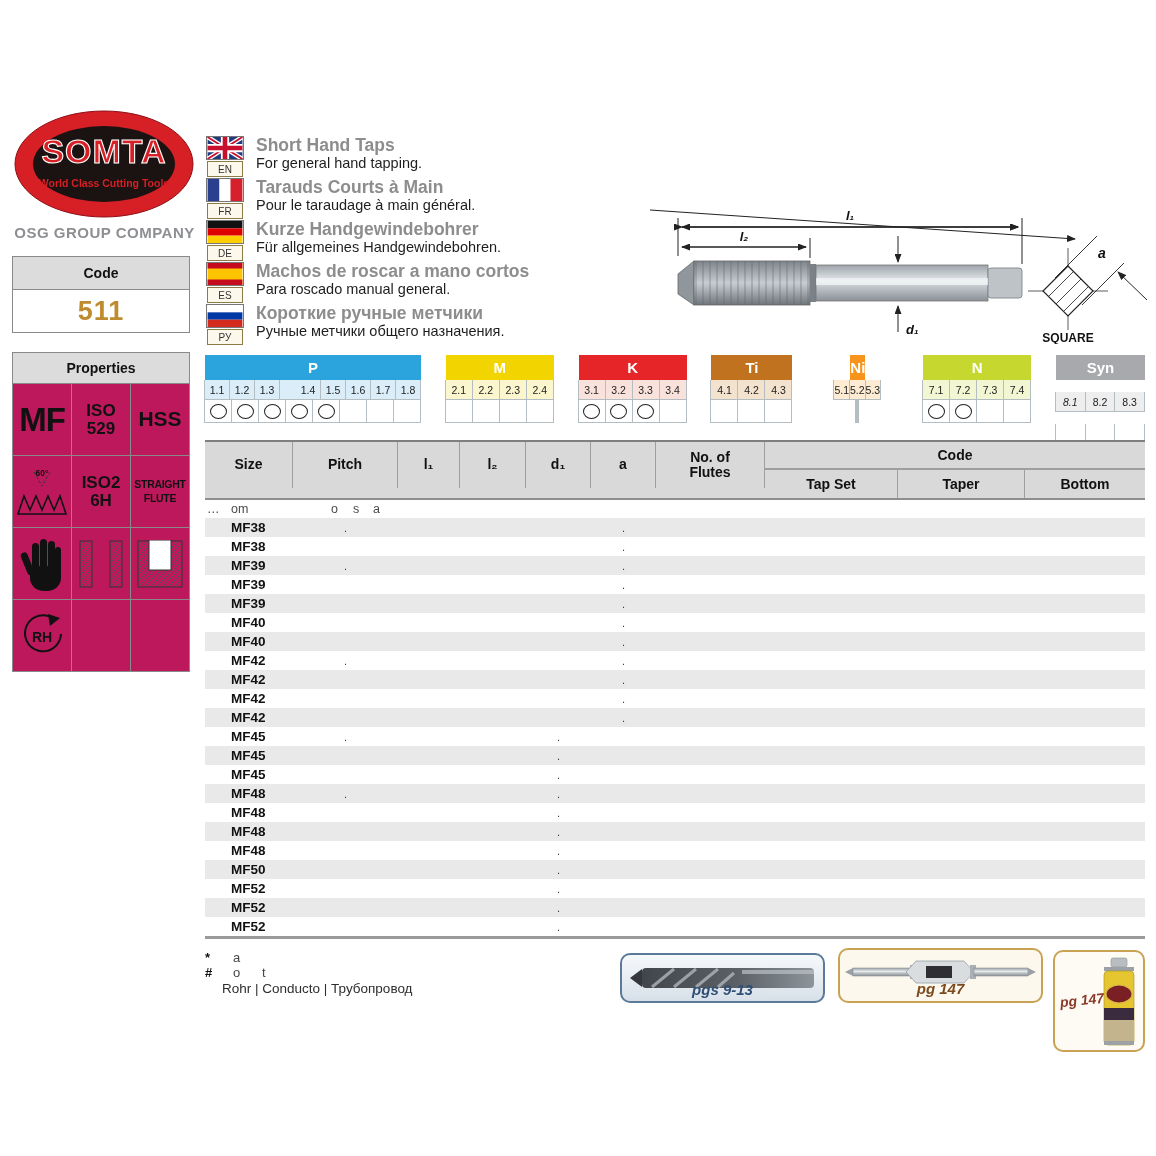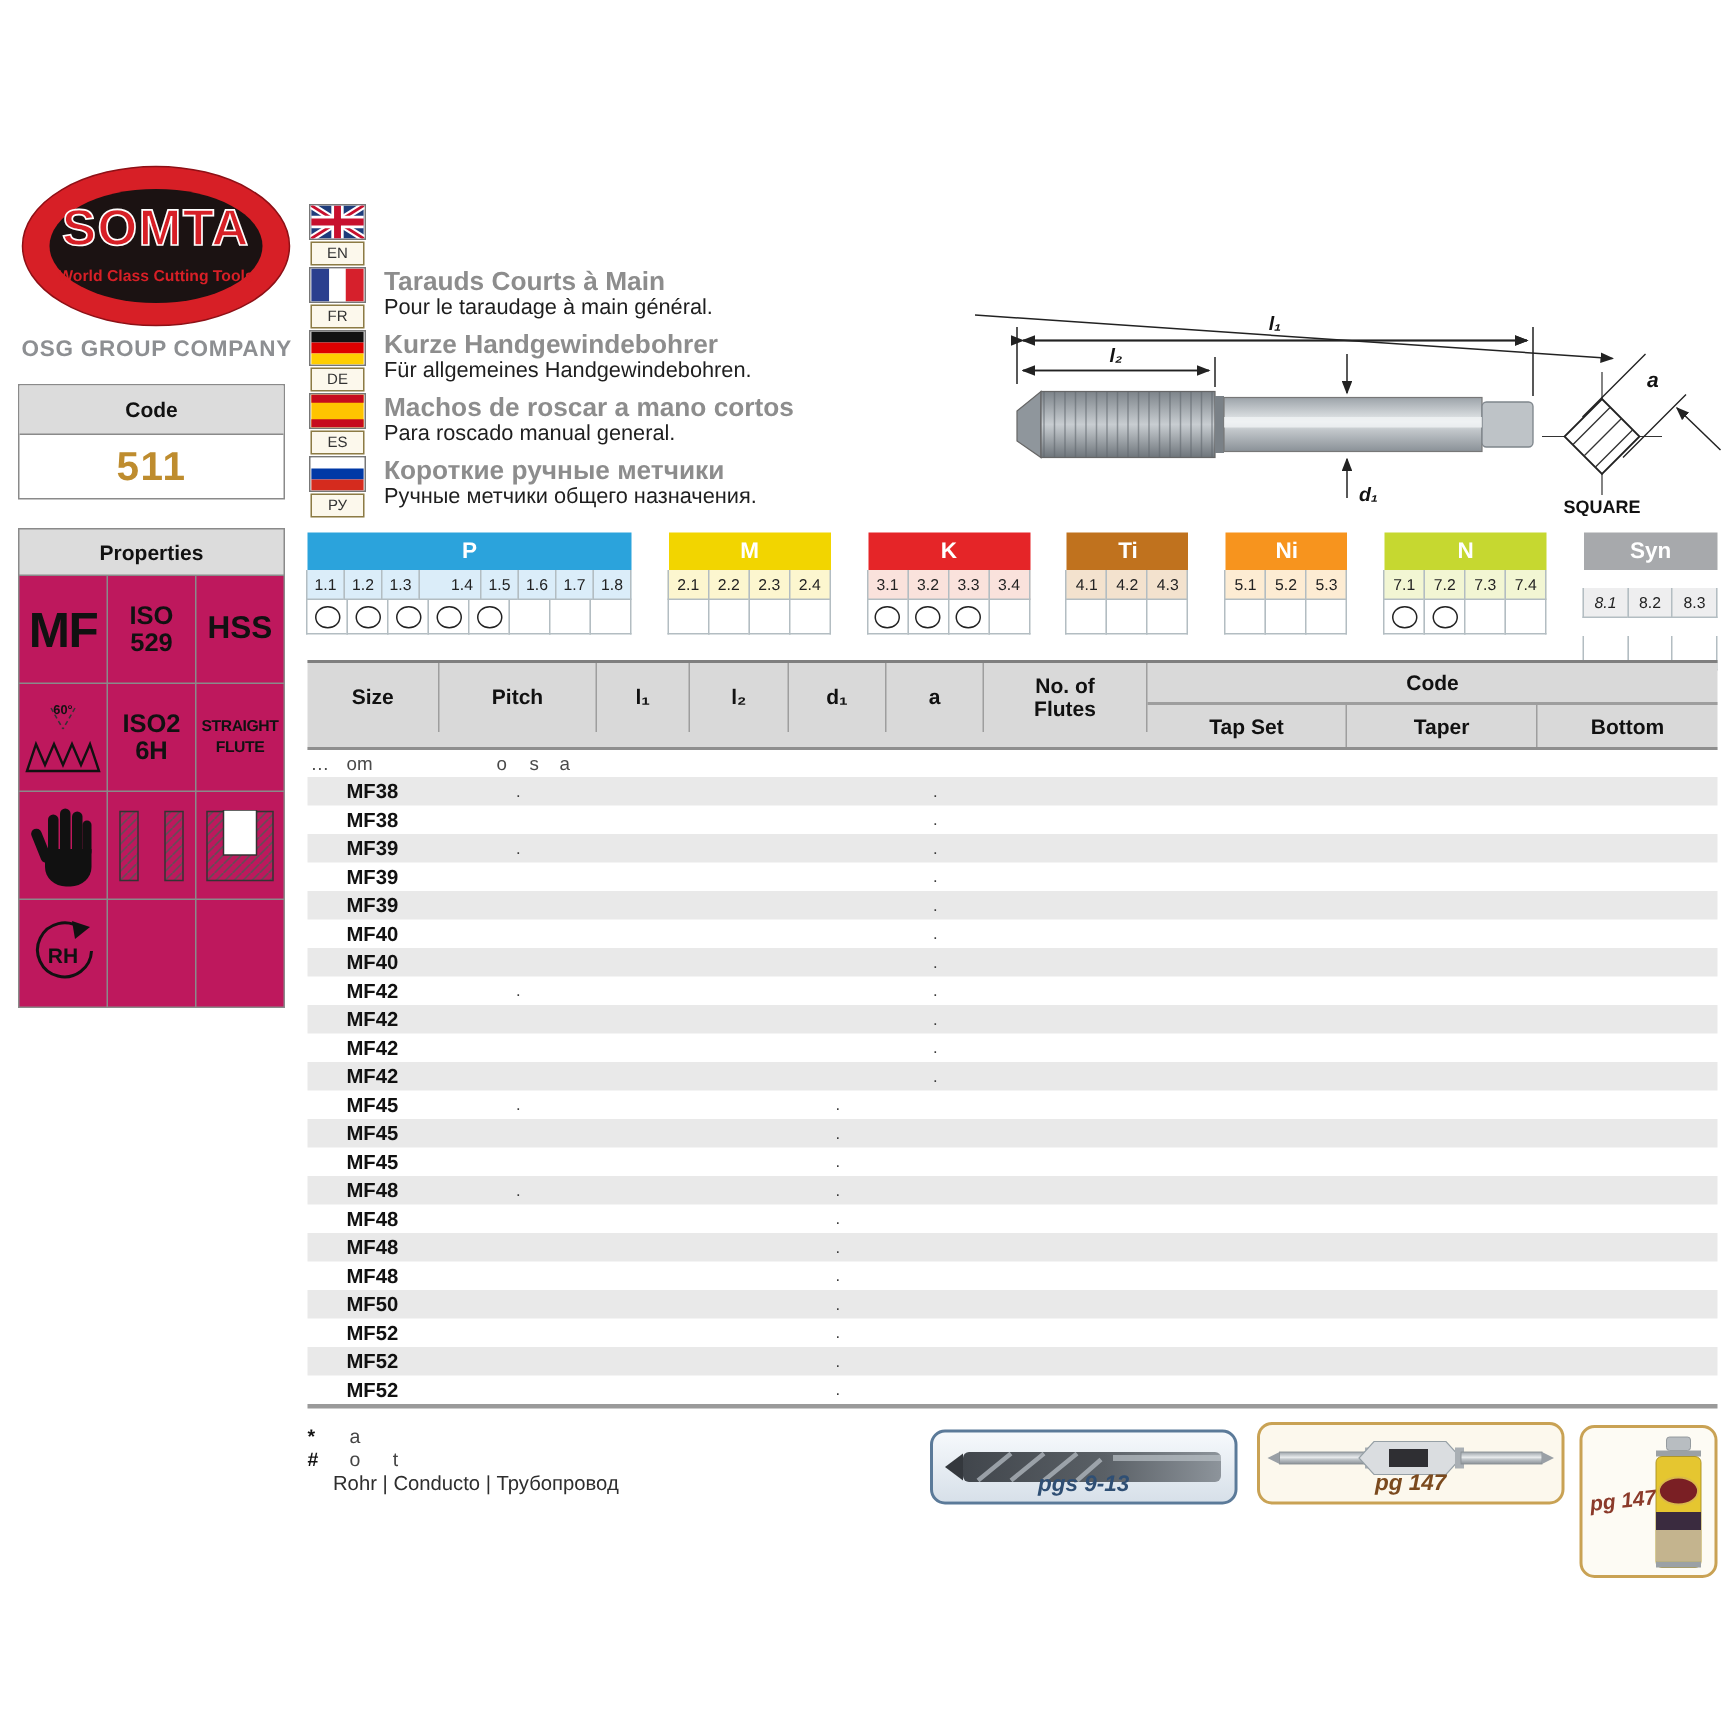--- a/index.html
+++ b/index.html
@@ -217,20 +217,24 @@
     <div class="flag-wrap">
       <svg class="flag" viewBox="0 0 38 24">
         <rect width="38" height="24" fill="#1E3C7B"></rect>
         <path d="M0,0 L38,24 M38,0 L0,24" stroke="#fff" stroke-width="5"></path>
         <path d="M0,0 L38,24 M38,0 L0,24" stroke="#C8102E" stroke-width="2"></path>
         <path d="M19,0 V24 M0,12 H38" stroke="#fff" stroke-width="9"></path>
         <path d="M19,0 V24 M0,12 H38" stroke="#C8102E" stroke-width="5"></path>
       </svg>
       <div class="lang-tag">EN</div>
     </div>
+    <div class="lang-text">
+      <div class="lang-title">Short Hand Taps</div>
+      <div class="lang-sub">For general hand tapping.</div>
+    </div>
   </div>
 
   <div class="lang-row">
     <div class="flag-wrap">
       <svg class="flag" viewBox="0 0 38 24">
         <rect width="13" height="24" fill="#2A3F8E"></rect>
           <rect x="13" width="12" height="24" fill="#fff"></rect>
         <rect x="25" width="13" height="24" fill="#D6202C"></rect>
       </svg>
       <div class="lang-tag">FR</div>
@@ -407,21 +411,21 @@
         <div class="mat-num" style="background: rgb(243, 226, 206);">4.1</div>
         <div class="mat-num" style="background: rgb(243, 226, 206);">4.2</div>
         <div class="mat-num" style="background: rgb(243, 226, 206);">4.3</div>
       </div>
       <div class="mat-row">
         <div class="mat-circ"></div>
         <div class="mat-circ"></div>
         <div class="mat-circ"></div>
       </div>
     </div>
-    <div class="mat-group" style="width: 81px;">
+    <div class="mat-group" style="width: 81px; align-items: center;">
       <div class="mat-head" style="background: rgb(247, 148, 30);">Ni</div>
       <div class="mat-row">
         <div class="mat-num" style="background: rgb(253, 236, 211);">5.1</div>
         <div class="mat-num" style="background: rgb(253, 236, 211);">5.2</div>
         <div class="mat-num" style="background: rgb(253, 236, 211);">5.3</div>
       </div>
       <div class="mat-row">
         <div class="mat-circ"></div>
         <div class="mat-circ"></div>
         <div class="mat-circ"></div>

